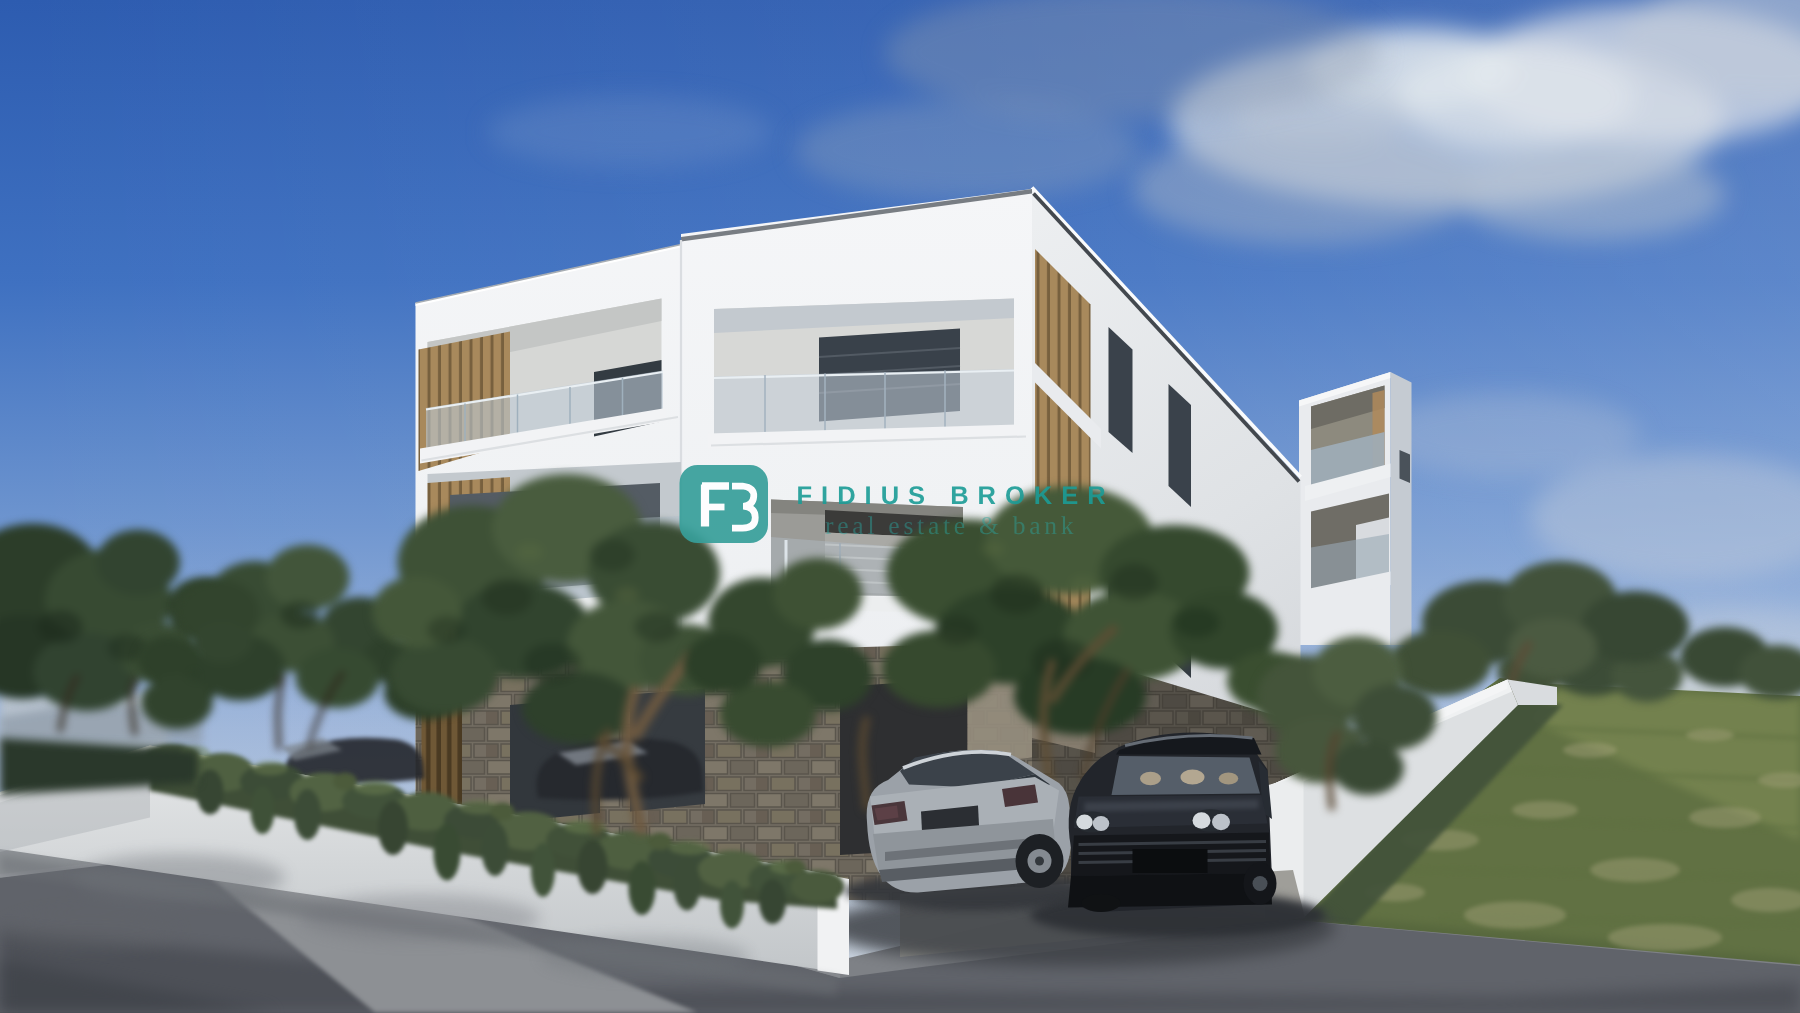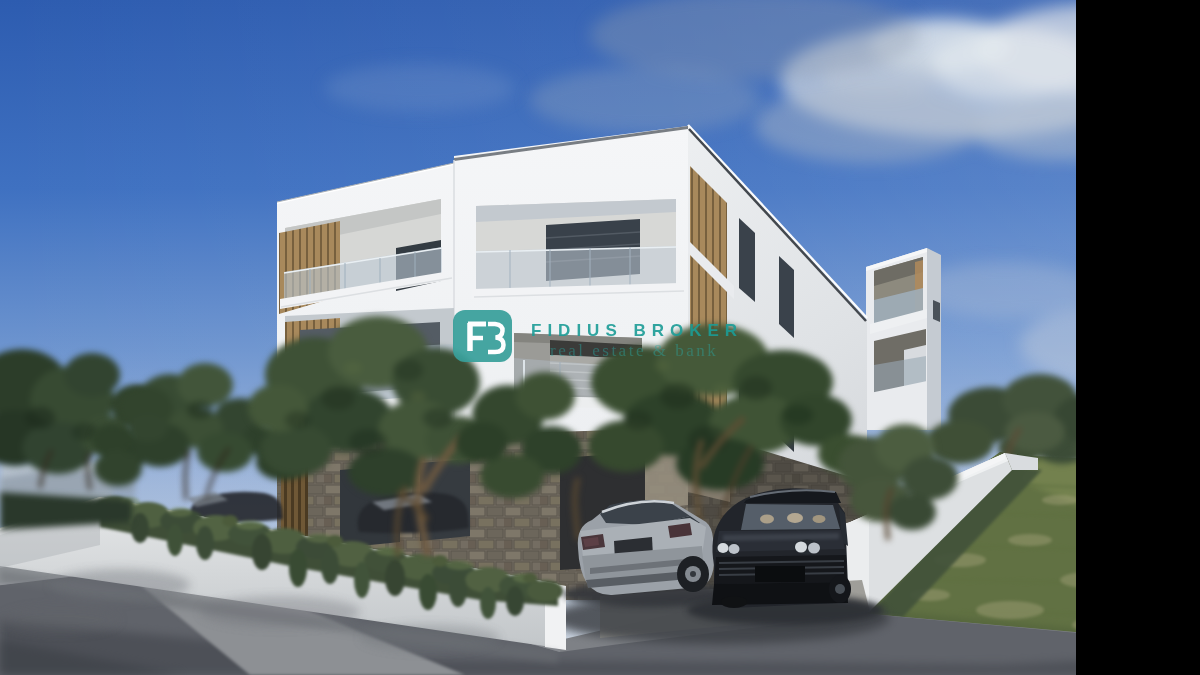--- a/index.html
+++ b/index.html
@@ -1,16 +1,16 @@
 <!DOCTYPE html>
 <html><head>
 <meta charset="utf-8">
 <style>
   html,body{margin:0;padding:0;background:#000;}
-  .page{position:relative;width:1076px;height:675px;overflow:hidden;font-family:"Liberation Sans",sans-serif;text-align:right;}
+  .page{position:relative;width:1200px;height:675px;overflow:hidden;font-family:"Liberation Sans",sans-serif;text-align:right;}
   svg{display:block;}
 </style>
 </head>
 <body>
 <div class="page">
 <svg width="1200" height="675" viewBox="0 0 1200 675">
 <defs>
   <linearGradient id="skyg" x1="0" y1="0" x2="0" y2="1">
     <stop offset="0" stop-color="#2d5cb0"></stop>
     <stop offset="0.28" stop-color="#3f71c1"></stop>

